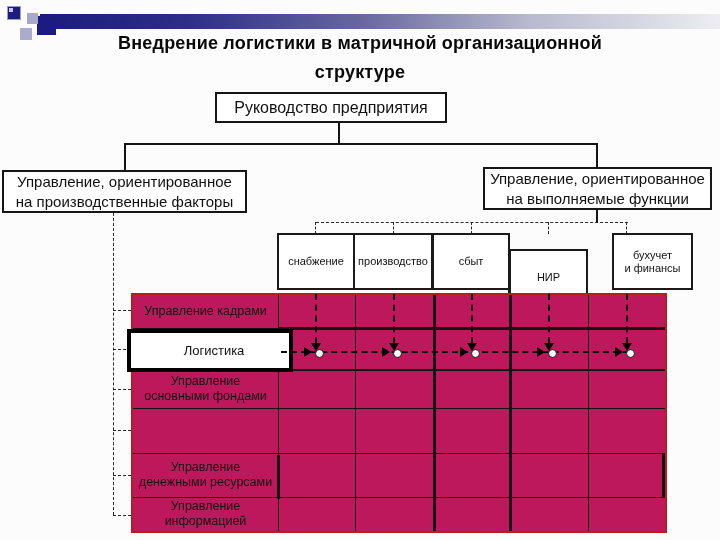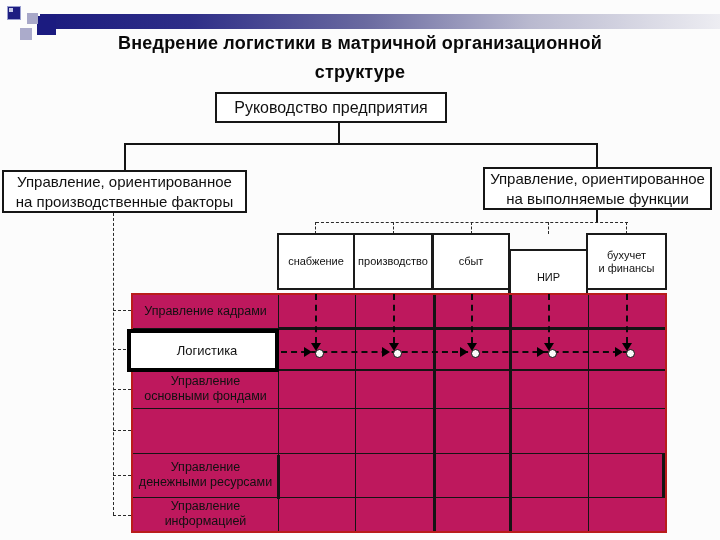--- a/index.html
+++ b/index.html
@@ -31,21 +31,21 @@
   #matrix-body{
     position:absolute;left:131px;top:293px;width:536px;height:240px;
     background:#be185d;border:2px solid #b91c1c;box-sizing:border-box;
   }
   .rowlabel{
     position:absolute;left:0;width:145px;
     display:flex;align-items:center;justify-content:center;text-align:center;
     font-size:12.5px;line-height:15px;white-space:pre-line;
   }
   #logistics-box{
-    position:absolute;left:127px;top:329px;width:152px;height:43px;
+    position:absolute;left:127px;top:329px;width:166px;height:43px;
     background:#fff;border:4px solid #000;box-sizing:border-box;
     display:flex;align-items:center;justify-content:center;
     font-size:13px;text-align:center;padding-left:8px;
   }
   .tri-down{position:absolute;width:0;height:0;
     border-left:5px solid transparent;border-right:5px solid transparent;
     border-top:8px solid #000;}
   .tri-right{position:absolute;width:0;height:0;
     border-top:5px solid transparent;border-bottom:5px solid transparent;
     border-left:8px solid #000;}
@@ -102,21 +102,21 @@
   <div class="dash-h" style="left:113px;top:349px;width:18px;"></div>
   <div class="dash-h" style="left:113px;top:389px;width:18px;"></div>
   <div class="dash-h" style="left:113px;top:430px;width:18px;"></div>
   <div class="dash-h" style="left:113px;top:475px;width:18px;"></div>
   <div class="dash-h" style="left:113px;top:515px;width:18px;"></div>
 
   <div class="hcell" style="left:277px;top:233px;width:78px;height:57px;">снабжение</div>
   <div class="hcell" style="left:353px;top:233px;width:80px;height:57px;">производство</div>
   <div class="hcell thickleft" style="left:431px;top:233px;width:79px;height:57px;">сбыт</div>
   <div class="hcell thickleft" style="left:508px;top:233px;width:80px;height:57px;margin-top:16px;">НИР</div>
-  <div class="hcell" style="left:586px;top:233px;width:81px;height:57px;">бухучет
+  <div class="hcell" style="left:612px;top:233px;width:81px;height:57px;">бухучет
 и финансы</div>
 
   <div id="matrix-body">
 
     <div class="ln" style="left:145px;top:0;width:1px;height:236px;"></div>
     <div class="ln" style="left:222px;top:0;width:1px;height:236px;"></div>
     <div class="ln" style="left:300px;top:0;width:3px;height:236px;"></div>
     <div class="ln" style="left:376px;top:0;width:3px;height:236px;"></div>
     <div class="ln" style="left:455px;top:0;width:1px;height:236px;"></div>
 

